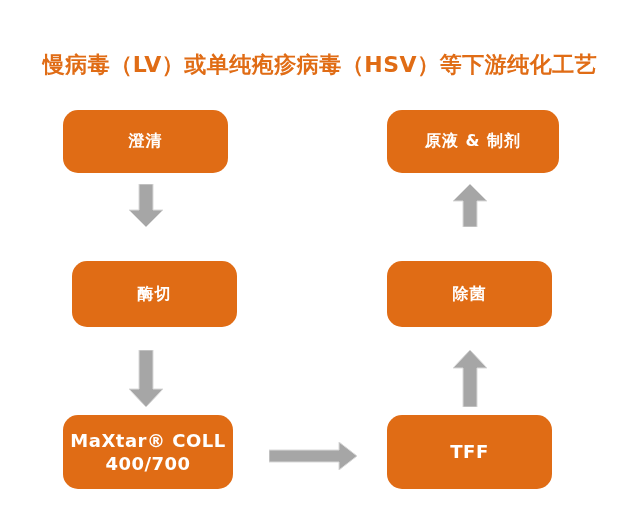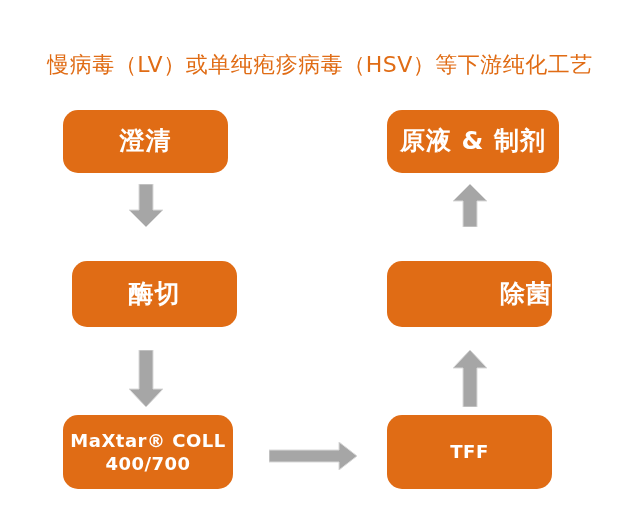--- a/index.html
+++ b/index.html
@@ -22,43 +22,43 @@
     background:var(--bg);
   }
   .title{
     position:absolute;
     left:0;top:50px;
     width:640px;
     margin:0;
     text-align:center;
     color:var(--accent);
     font-size:22px;
-    font-weight:normal;
+    font-weight:bold;
     letter-spacing:0.5px;
     white-space:nowrap;
   }
   .node{
     position:absolute;
     background:var(--accent);
     border-radius:15px;
     color:var(--node-text);
     font-weight:bold;
     display:flex;
     flex-direction:column;
     align-items:center;
     justify-content:center;
     text-align:center;
     line-height:1.3;
   }
-  .node .lbl{font-size:25px;letter-spacing:1px;}
+  .node .lbl{font-size:16px;letter-spacing:1px;}
   .node .lbl-latin{font-size:18px;letter-spacing:0.5px;}
   .n-clarification{left:63px;top:110px;width:165px;height:63px;}
   .n-bulk        {left:387px;top:110px;width:172px;height:63px;}
   .n-enzyme      {left:72px;top:261px;width:165px;height:66px;}
-  .n-sterile     {left:387px;top:261px;width:165px;height:66px;align-items:flex-end;}
+  .n-sterile     {left:387px;top:261px;width:165px;height:66px;}
   .n-maxtar      {left:63px;top:415px;width:170px;height:74px;}
   .n-tff         {left:387px;top:415px;width:165px;height:74px;}
   .arrow{position:absolute;display:block;}
   .a-down-1 {left:129px;top:184px;}
   .a-down-2 {left:129px;top:350px;}
   .a-up-1   {left:453px;top:350px;}
   .a-up-2   {left:453px;top:184px;}
   .a-right-1{left:269px;top:442px;}
   .arrow polygon{
     fill:var(--arrow);

